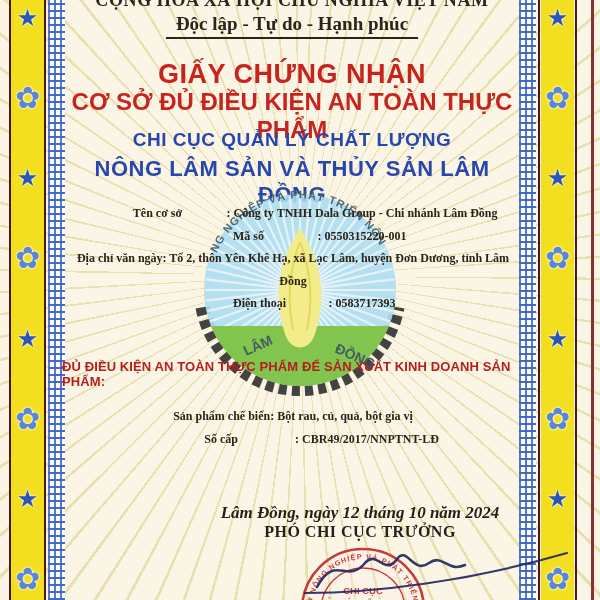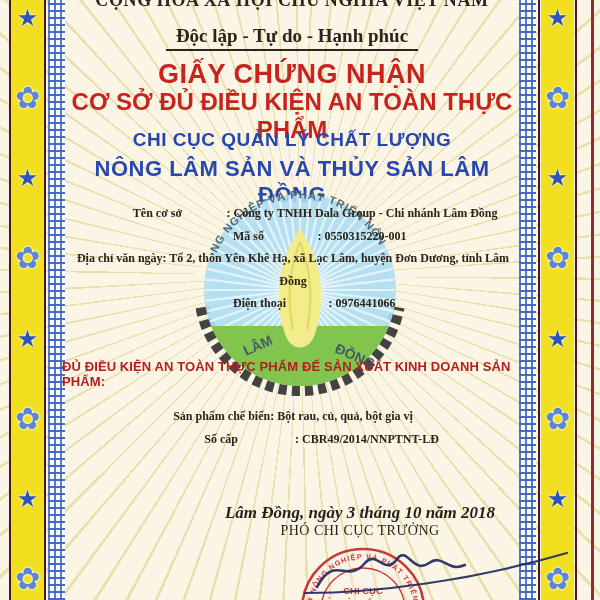--- a/index.html
+++ b/index.html
@@ -18,37 +18,37 @@
   .band .emblem{color:#5b86d6;font-size:30px;line-height:1;
         text-shadow:0 0 2px #fff,0 0 3px #fff;font-family:"DejaVu Sans",sans-serif;}
   .meander{position:absolute;top:0;bottom:0;width:17px;background-color:#fdfdfb;
         background-image:
           repeating-linear-gradient(0deg, rgba(59,99,196,.95) 0 2px, transparent 2px 7px),
           repeating-linear-gradient(90deg, rgba(59,99,196,.85) 0 2px, transparent 2px 6px);}
   .edge-red{position:absolute;top:0;bottom:0;width:3px;background:#8c2f33;}
   
   .ctr{position:absolute;left:66px;width:452px;text-align:center;}
   .country{top:-10px;font-size:18px;font-weight:bold;color:#2a241c;letter-spacing:.6px;white-space:nowrap;}
-  .motto{top:25px;font-size:19px;font-weight:bold;color:#2a241c;}
+  .motto{top:13px;font-size:19px;font-weight:bold;color:#2a241c;}
   .motto span{border-bottom:2px solid #2a241c;padding:0 10px 3px;}
   .title1{top:59px;font-family:"Liberation Sans",sans-serif;font-size:27px;font-weight:bold;color:#c8241e;letter-spacing:.5px;}
   .title2{top:88px;font-family:"Liberation Sans",sans-serif;font-size:24px;font-weight:bold;color:#c8241e;}
   .blue1{top:129px;font-family:Liberation Sans, sans-serif;font-size:19px;font-weight:bold;color:#2847ae;letter-spacing:.5px;}
   .blue2{top:156px;font-family:"Liberation Sans",sans-serif;font-size:22px;font-weight:bold;color:#2847ae;letter-spacing:.5px;}
   .fields{position:absolute;left:64px;width:458px;top:202px;color:#2b2218;
         font-size:12px;font-weight:bold;line-height:22.5px;text-align:center;z-index:2;}
   .fields2{top:405px;}
   .frow .lbl{display:inline-block;}
   .frow .w1 .lbl, .lblw1{min-width:138px;}
   .statement{position:absolute;left:62px;width:462px;top:359px;z-index:2;
         font-family:"Liberation Sans",sans-serif;font-size:13px;font-weight:bold;
         color:#b41e1e;letter-spacing:.1px;}
   .signblock{position:absolute;left:210px;width:300px;top:503px;text-align:center;z-index:2;color:#241f18;}
   .placedate{font-size:17px;font-weight:bold;font-style:italic;}
-  .signtitle{font-size:14px;font-weight:normal;letter-spacing:.5px;}
+  .signtitle{font-size:16px;font-weight:bold;letter-spacing:.5px;}
   
   .watermark{position:absolute;left:178px;top:168px;width:244px;height:244px;z-index:1;opacity:.95;}
   
   .seal{position:absolute;left:268px;top:538px;width:190px;height:130px;z-index:3;}
   .signature{position:absolute;left:295px;top:533px;width:285px;height:67px;z-index:4;}
 </style>
 </head>
 <body>
 
 <div id="page">
@@ -173,37 +173,37 @@
     <div class="frow">
       <span class="lbl lblw1">Tên cơ sở</span><span>: Công ty TNHH Dala Group - Chi nhánh Lâm Đồng</span>
     </div>
     <div class="frow">
       <span class="lbl lblw1">Mã số</span><span>: 0550315220-001</span>
     </div>
     <div class="frow">
       <span class="lbl">Địa chỉ văn ngày</span><span>: Tổ 2, thôn Yên Khê Hạ, xã Lạc Lâm, huyện Đơn Dương, tỉnh Lâm Đồng</span>
     </div>
     <div class="frow">
-      <span class="lbl lblw1">Điện thoại</span><span>: 0976441066</span>
+      <span class="lbl lblw1">Điện thoại</span><span>: 0583717393</span>
     </div>
   </div>
 
   <div class="statement">ĐỦ ĐIỀU KIỆN AN TOÀN THỰC PHẨM ĐỂ SẢN XUẤT KINH DOANH SẢN PHẨM:</div>
 
   <div class="fields fields2">
     <div class="frow">
       <span class="lbl">Sản phẩm chế biến</span><span>: Bột rau, củ, quả, bột gia vị</span>
     </div>
     <div class="frow">
-      <span class="lbl" style="min-width:148px">Số cấp</span><span>: CBR49/2014/NNPTNT-LĐ</span>
+      <span class="lbl" style="min-width:148px">Số cấp</span><span>: CBR49/2017/NNPTNT-LĐ</span>
     </div>
   </div>
 
   <div class="signblock">
-    <div class="placedate">Lâm Đồng, ngày 3 tháng 10  năm 2018</div>
+    <div class="placedate">Lâm Đồng, ngày 12 tháng 10  năm 2024</div>
     <div class="signtitle">PHÓ CHI CỤC TRƯỞNG</div>
   </div>
 
   <svg class="seal" viewBox="0 0 190 130">
     <defs>
       <path id="sealring" d="M 44 72 a 51 51 0 1 1 0 0.1" fill="none"></path>
     </defs>
     <circle cx="95" cy="72" r="61" fill="rgba(255,240,238,0.25)" stroke="#c63b35" stroke-width="2.6"></circle>
     <circle cx="95" cy="72" r="42" fill="none" stroke="#c63b35" stroke-width="1.4"></circle>
     <text font-size="7.2" font-weight="bold" fill="#c63b35" letter-spacing="1.1" font-family="Liberation Sans, sans-serif">

